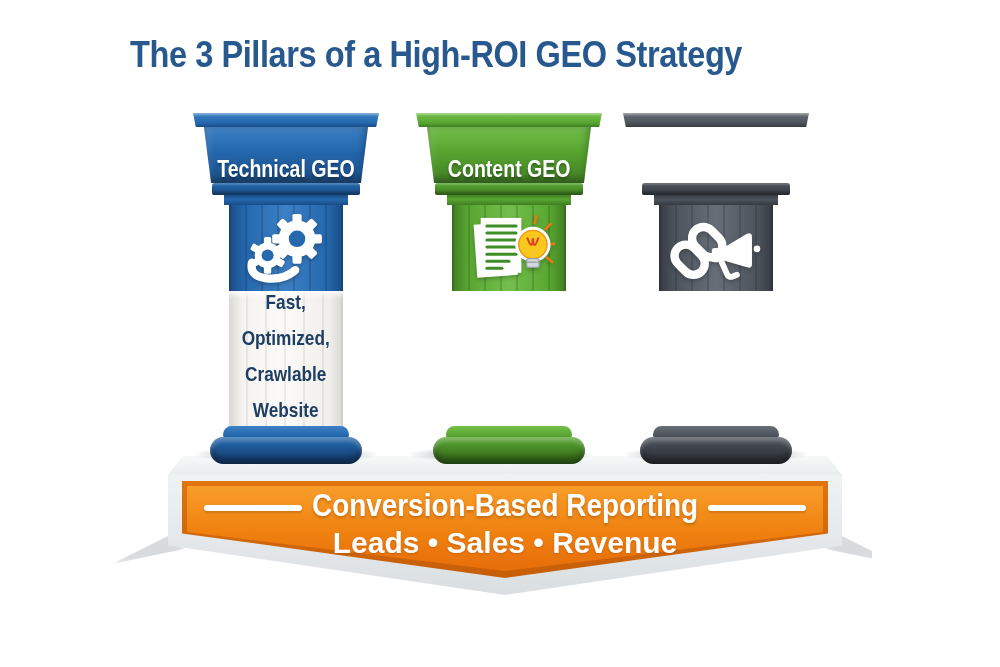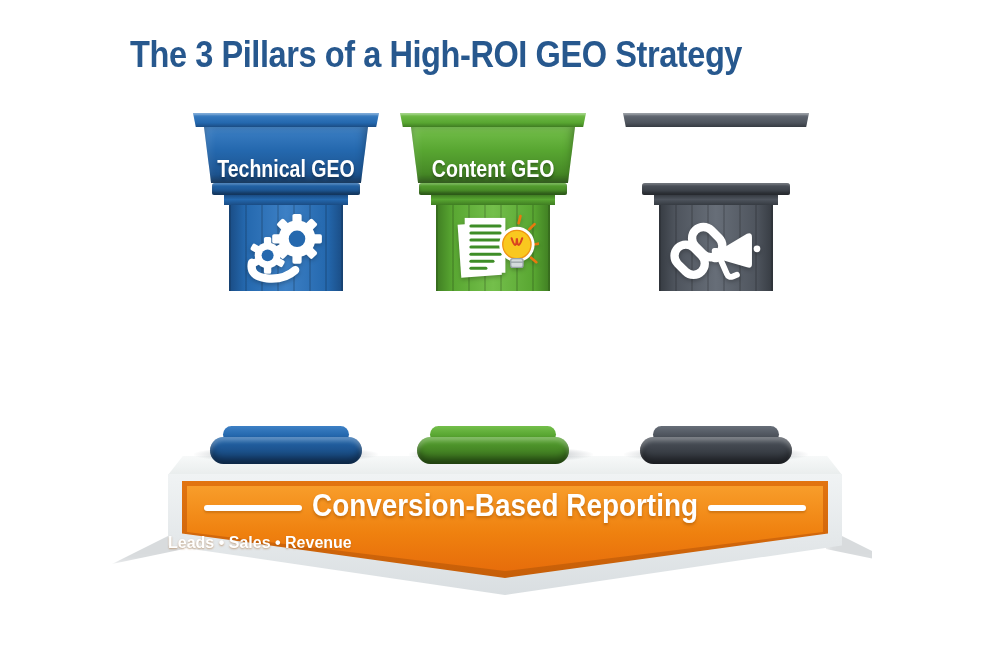--- a/index.html
+++ b/index.html
@@ -10,21 +10,21 @@
   
   .main-title{
     position:absolute;top:34px;left:0;width:100%;margin:0;
     text-align:center;font-size:37px;line-height:42px;font-weight:bold;
     color:#27588e;transform:scaleX(.88);transform-origin:50% 50%;
     letter-spacing:-.5px;white-space:nowrap;
   }
   
   .pillar{position:absolute;top:113px;width:190px;height:360px;}
   .pillar.p1{left:191px;}
-  .pillar.p2{left:398px;}
+  .pillar.p2{left:414px;}
   .pillar.p3{left:621px;}
 
   .blue {--c:#2468ae;--cl:#3d80c5;--cd:#1a4c84;--cdd:#143d6d;}
   .green{--c:#58a631;--cl:#74bf4b;--cd:#3f7d22;--cdd:#336619;}
   .gray {--c:#4e545d;--cl:#676e78;--cd:#363b42;--cdd:#2a2e34;}
 
   .abacus{
     position:absolute;top:0;left:2px;width:186px;height:14px;
     background:linear-gradient(180deg,var(--cl) 0%,var(--c) 70%,var(--cd) 100%);
     clip-path:polygon(0 0,100% 0,98.5% 100%,1.5% 100%);
@@ -109,22 +109,22 @@
     background:linear-gradient(180deg,#f89d2a 0%,#ef810f 55%,#e76d0b 100%);
     clip-path:polygon(0 0,100% 0,100% 54%,50% 100%,0 54%);
   }
   .banner-title{
     position:absolute;left:168px;top:489px;width:674px;text-align:center;
     color:#fff;font-weight:bold;font-size:31px;line-height:34px;white-space:nowrap;
     transform:scaleX(.9);transform-origin:50% 50%;
     text-shadow:0 2px 3px rgba(150,75,0,.5);
   }
   .banner-sub{
-    position:absolute;left:168px;top:530px;width:674px;
-    color:#fff;font-weight:bold;font-size:16px;line-height:26px;white-space:nowrap;
+    position:absolute;left:168px;top:530px;width:674px;text-align:center;
+    color:#fff;font-weight:bold;font-size:30px;line-height:26px;white-space:nowrap;
     text-shadow:0 1px 2px rgba(150,75,0,.45);
   }
   .dash{
     position:absolute;top:505px;width:98px;height:6px;border-radius:3px;background:#fff;
     box-shadow:0 2px 2px rgba(150,75,0,.35);
   }
   .dash.left{left:204px;} .dash.right{left:708px;}
 
   .side-shadow{position:absolute;width:72px;height:36px;background:rgba(143,151,157,.35);filter:blur(4px);}
   .side-shadow.l{left:112px;top:528px;clip-path:polygon(0 100%,100% 0,100% 58%);}
@@ -171,20 +171,28 @@
             <rect x="-4" y="-20" width="8" height="9" rx="2" transform="rotate(180)"></rect>
             <rect x="-4" y="-20" width="8" height="9" rx="2" transform="rotate(240)"></rect>
             <rect x="-4" y="-20" width="8" height="9" rx="2" transform="rotate(300)"></rect>
             <circle r="14"></circle>
           </g>
           <circle cx="30" cy="50" r="6.5" class="hole"></circle>
           <path d="M13,58 q-3,15 16,17 q19,2 31,-9" fill="none" stroke="#fff" stroke-width="9" stroke-linecap="round"></path>
         </g>
       </svg>
     </div>
+    <div class="shaft-bottom">
+      <div class="body-text">
+        <span>Fast,</span>
+        <span>Optimized,</span>
+        <span>Crawlable</span>
+        <span>Website</span>
+      </div>
+    </div>
     <div class="base-lip"></div>
     <div class="base-disc"></div>
   </div>
 
   <div class="pillar p2 green">
     <div class="abacus"></div>
     <div class="cap">
       <span class="cap-label">Content GEO</span>
     </div>
     <div class="step s1"></div>

